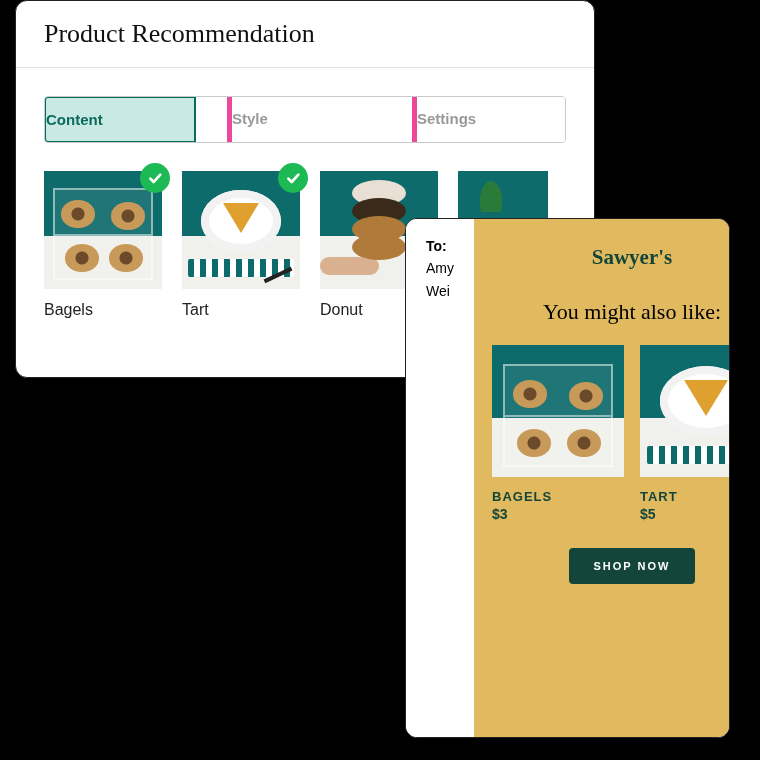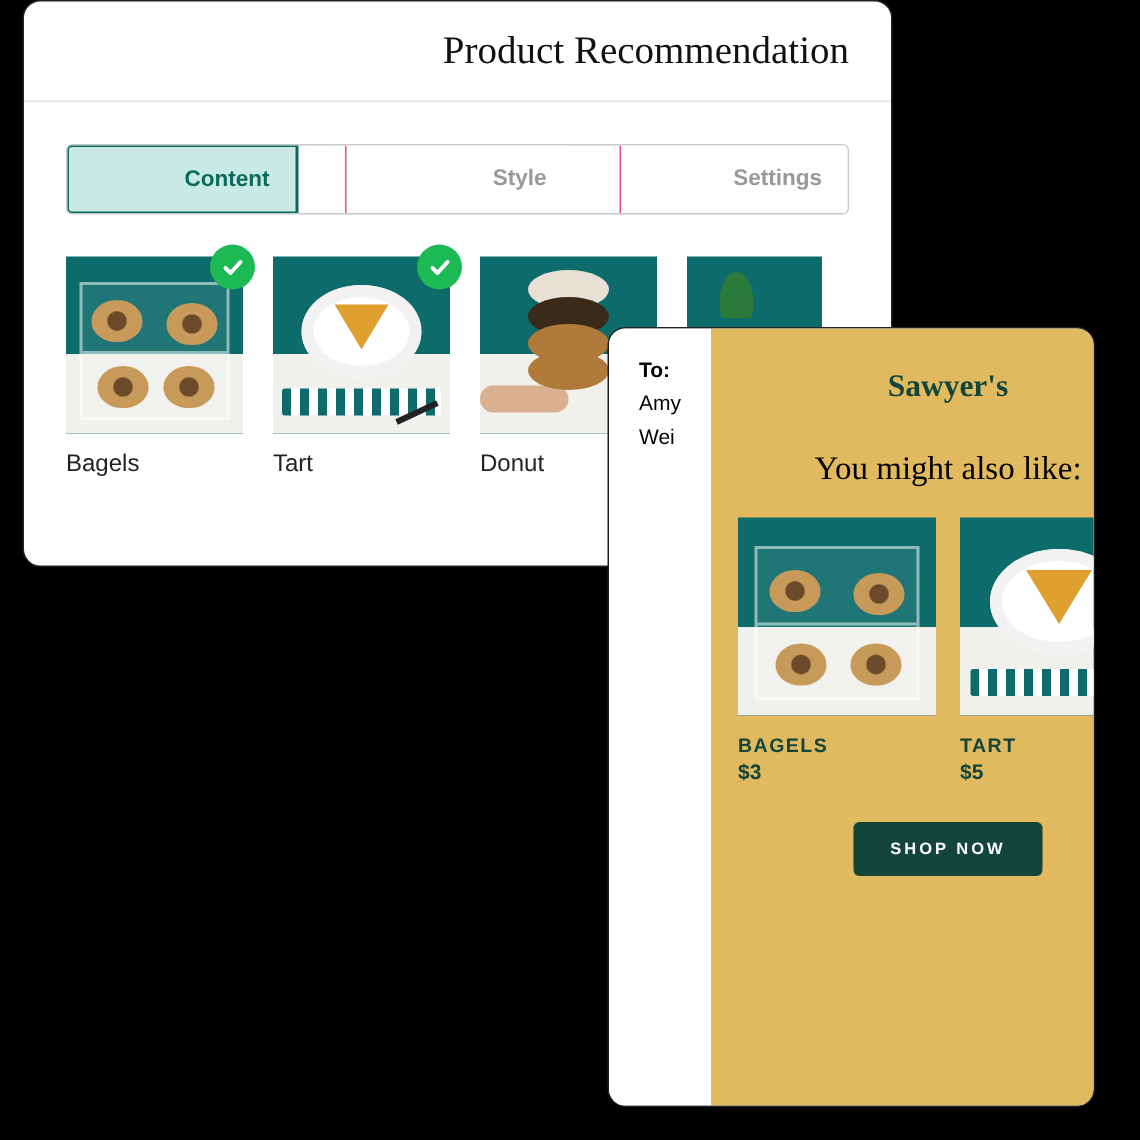--- a/index.html
+++ b/index.html
@@ -26,49 +26,48 @@
     }
     .admin-header {
       padding: 18px 28px;
       border-bottom: 1px solid #e4e4e4;
     }
     .admin-title {
       font-family: Georgia, "Times New Roman", serif;
       font-size: 26px;
       color: #111;
       font-weight: 400;
-      text-align: right;
     }
     .tabs {
       display: flex;
       margin: 28px 28px 0 28px;
       border: 1px solid #c9c9c9;
       border-radius: 4px;
       overflow: hidden;
     }
     .tab {
       flex: 1;
-      text-align: right;
-      padding: 13px 17px;
+      text-align: left;
+      padding: 13px 0;
       font-size: 15px;
       font-weight: 600;
       color: #999;
       cursor: pointer;
       background: #fff;
     }
     .tab.active {
       background: #c9e9e4;
       color: #0a6b5c;
       border: 2px solid #0a6b5c;
       margin: -1px;
       border-radius: 4px 0 0 4px;
       z-index: 1;
     }
     .tab + .tab {
-      border-left: 1px solid #ec4899;
+      border-left: 5px solid #ec4899;
       margin-left: 32px;
     }
     .products-row {
       display: flex;
       gap: 20px;
       padding: 28px;
     }
     .product-item {
       width: 118px;
       position: relative;

